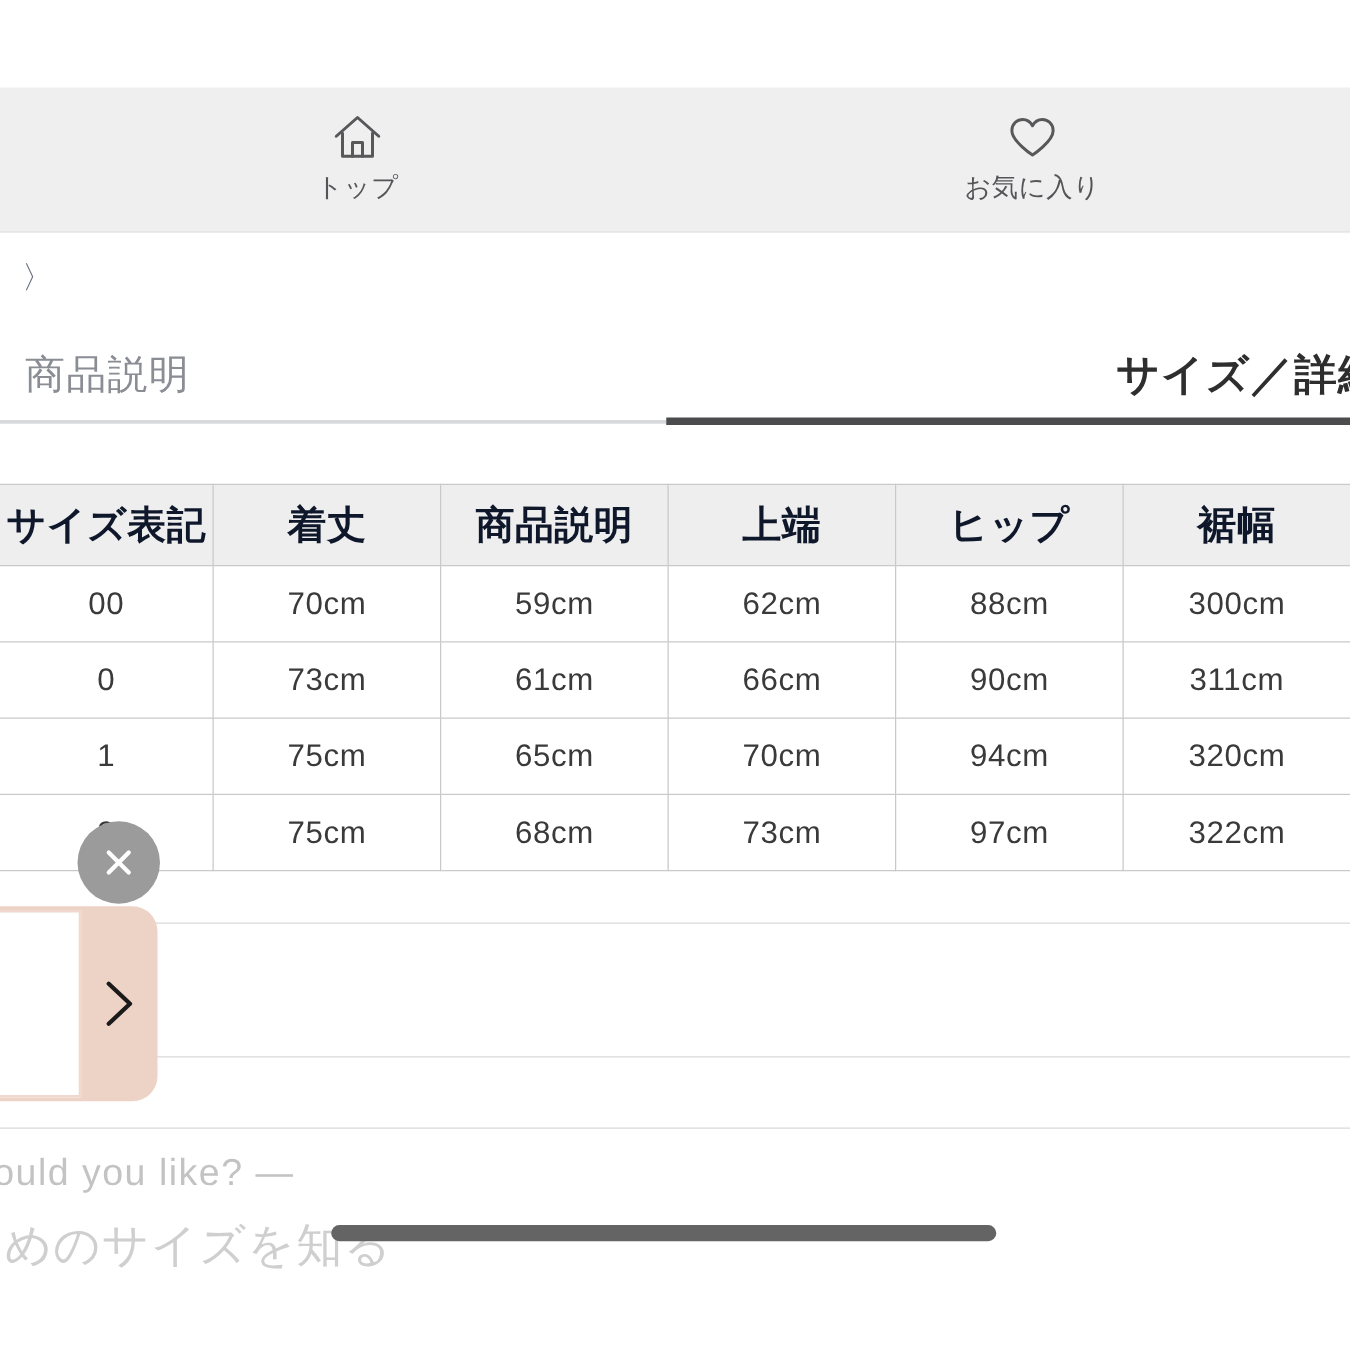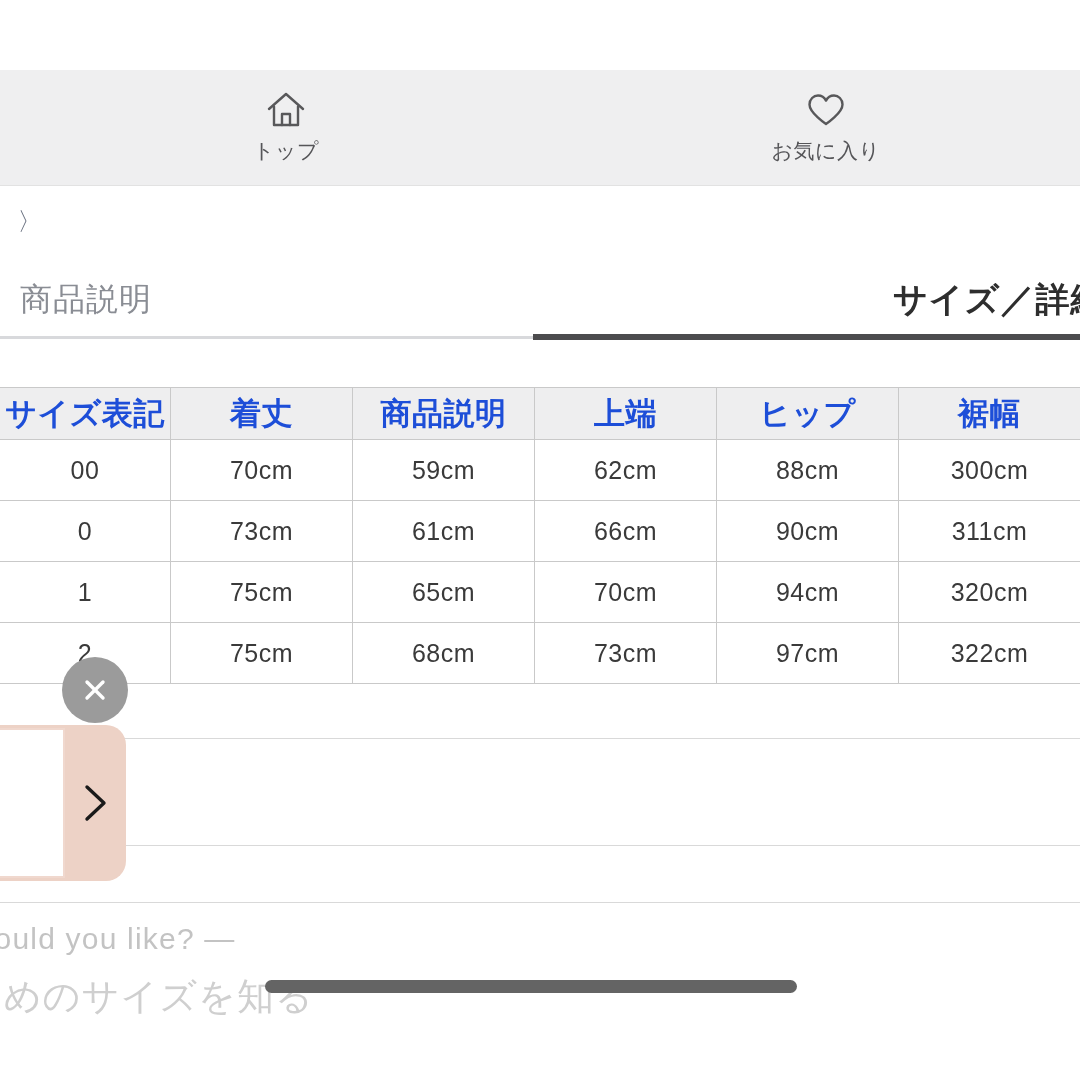--- a/index.html
+++ b/index.html
@@ -134,23 +134,23 @@
   }
   .size-table th,
   .size-table td {
     border: 1px solid #c9c9c9;
     text-align: center;
     font-weight: normal;
     box-sizing: border-box;
   }
   .size-table th {
     background: #eeeeef;
-    height: 52px;
+    height: 65px;
     font-size: 31px;
-    color: #1d4ed8;
+    color: #0f172a;
     font-weight: bold;
     letter-spacing: 0.5px;
   }
   .size-table td {
     background: #ffffff;
     height: 61px;
     font-size: 25px;
     color: #3a3a3a;
     letter-spacing: 0.5px;
   }

